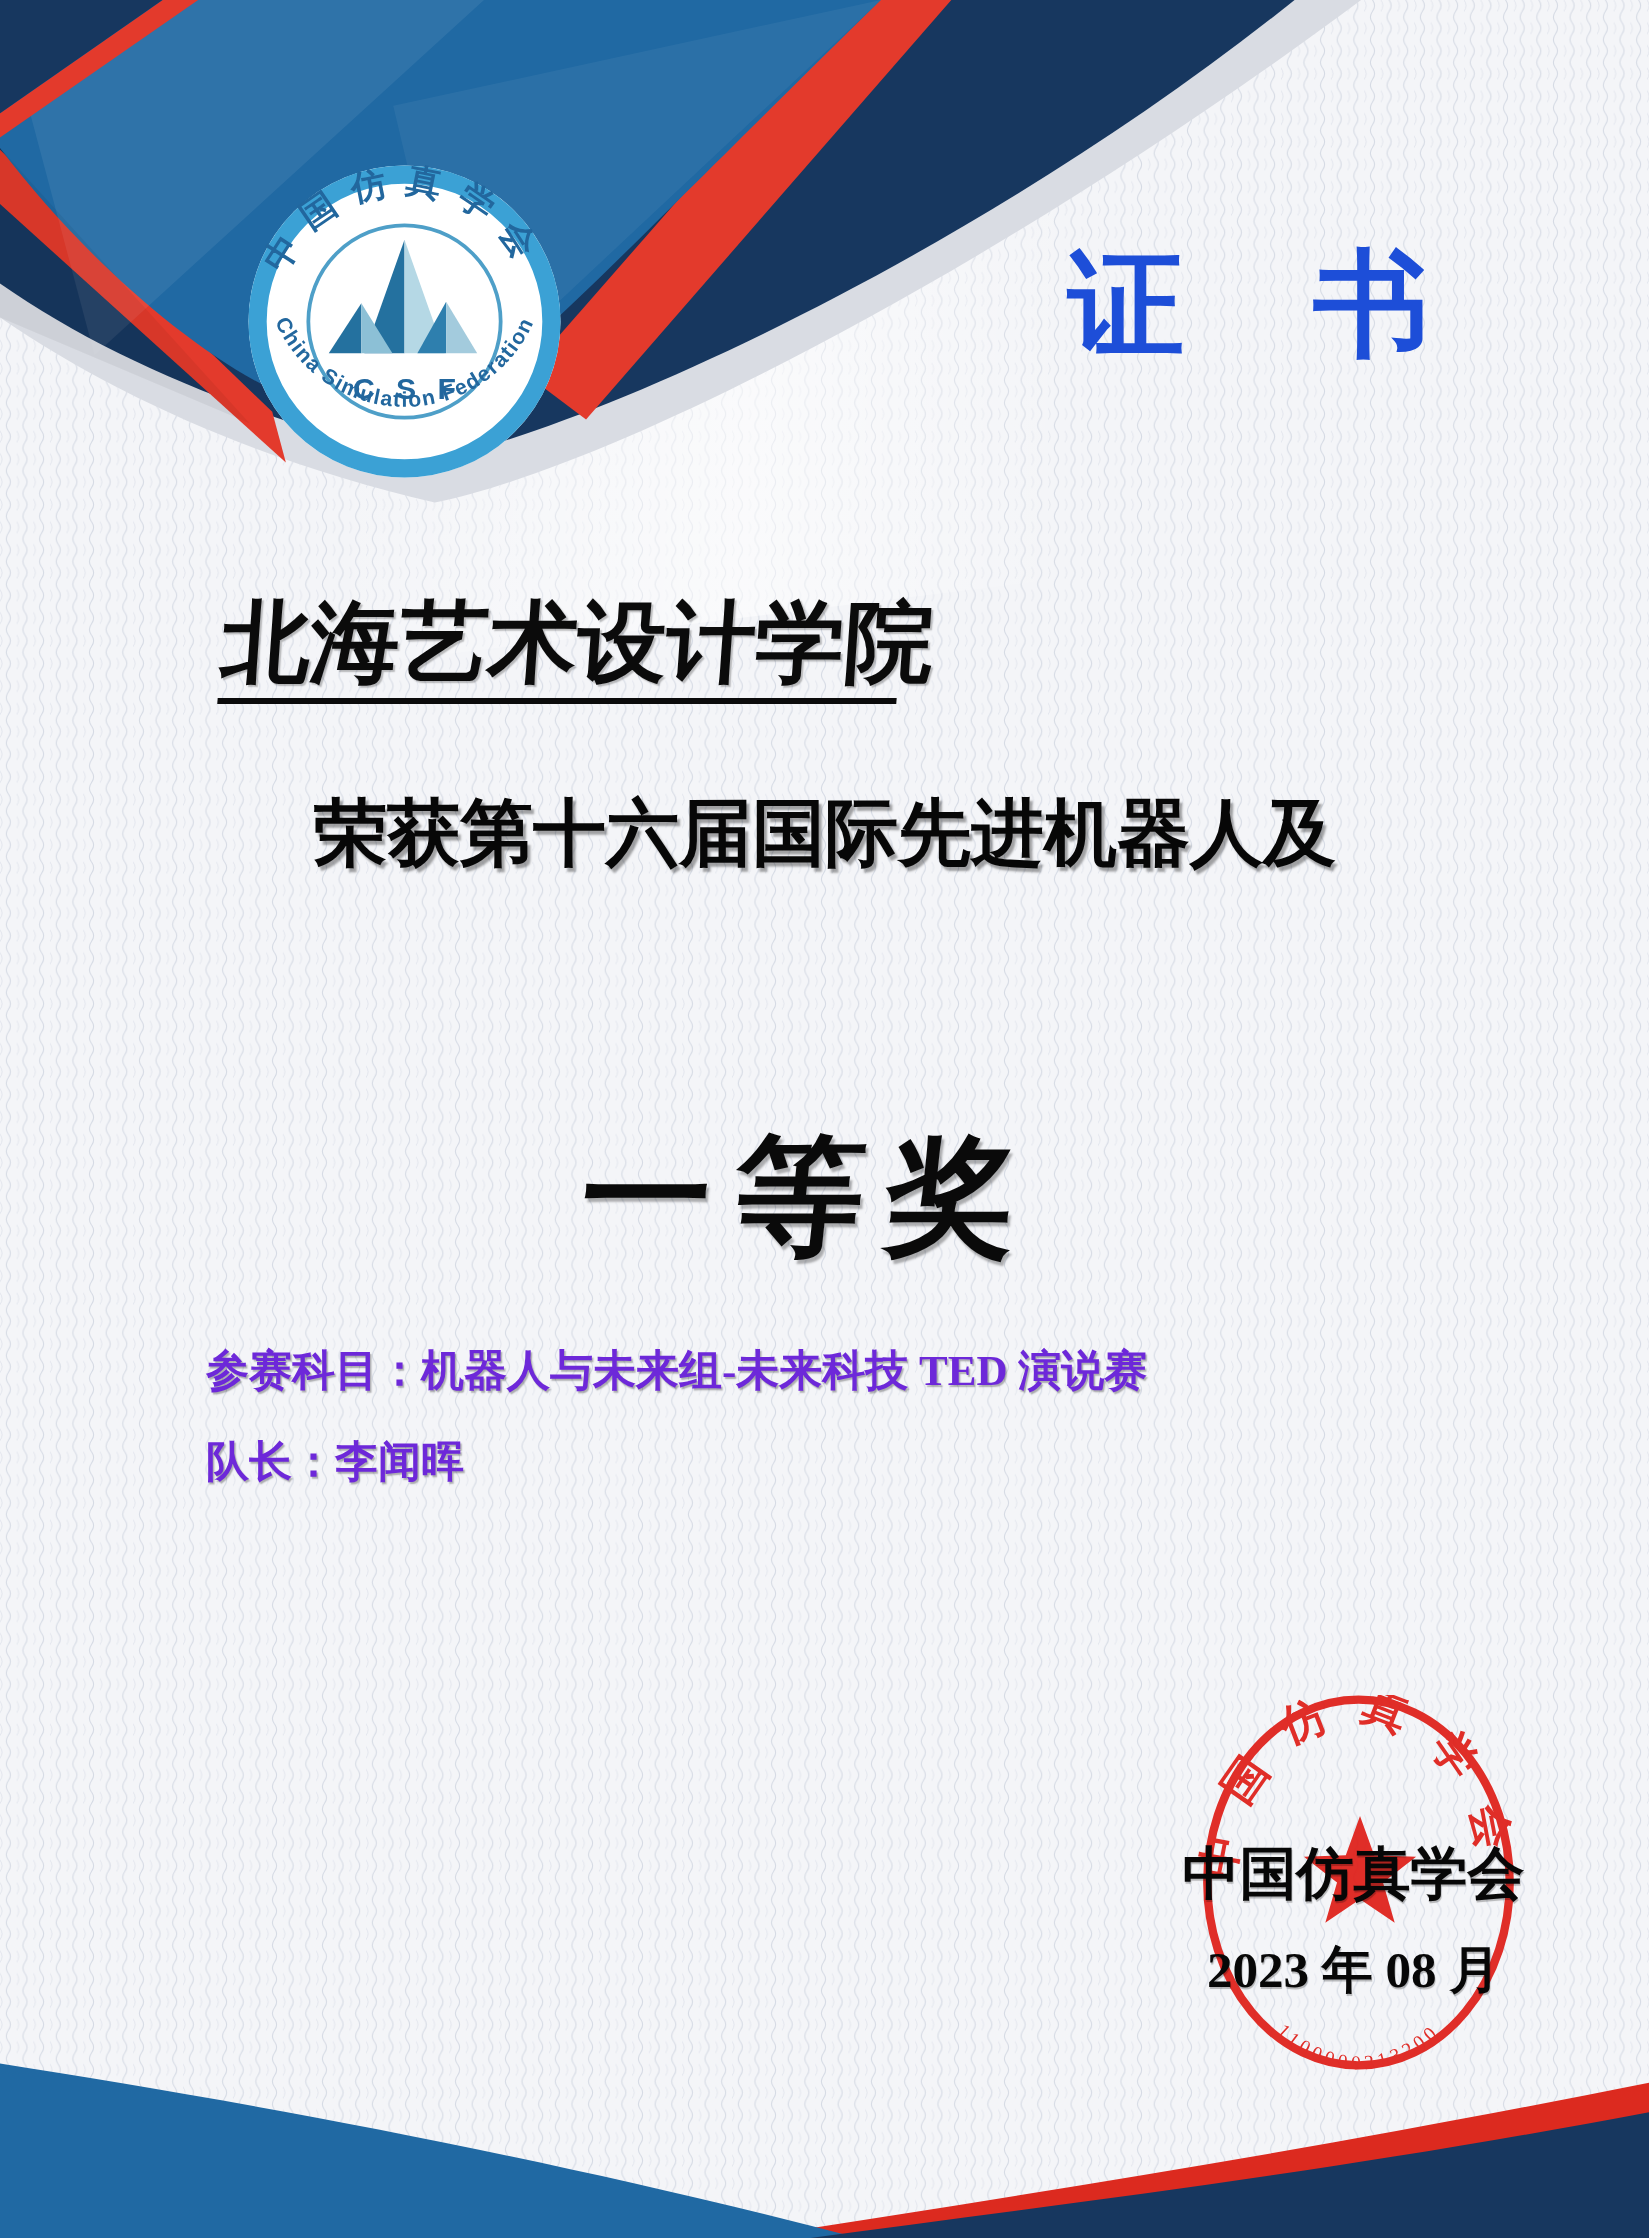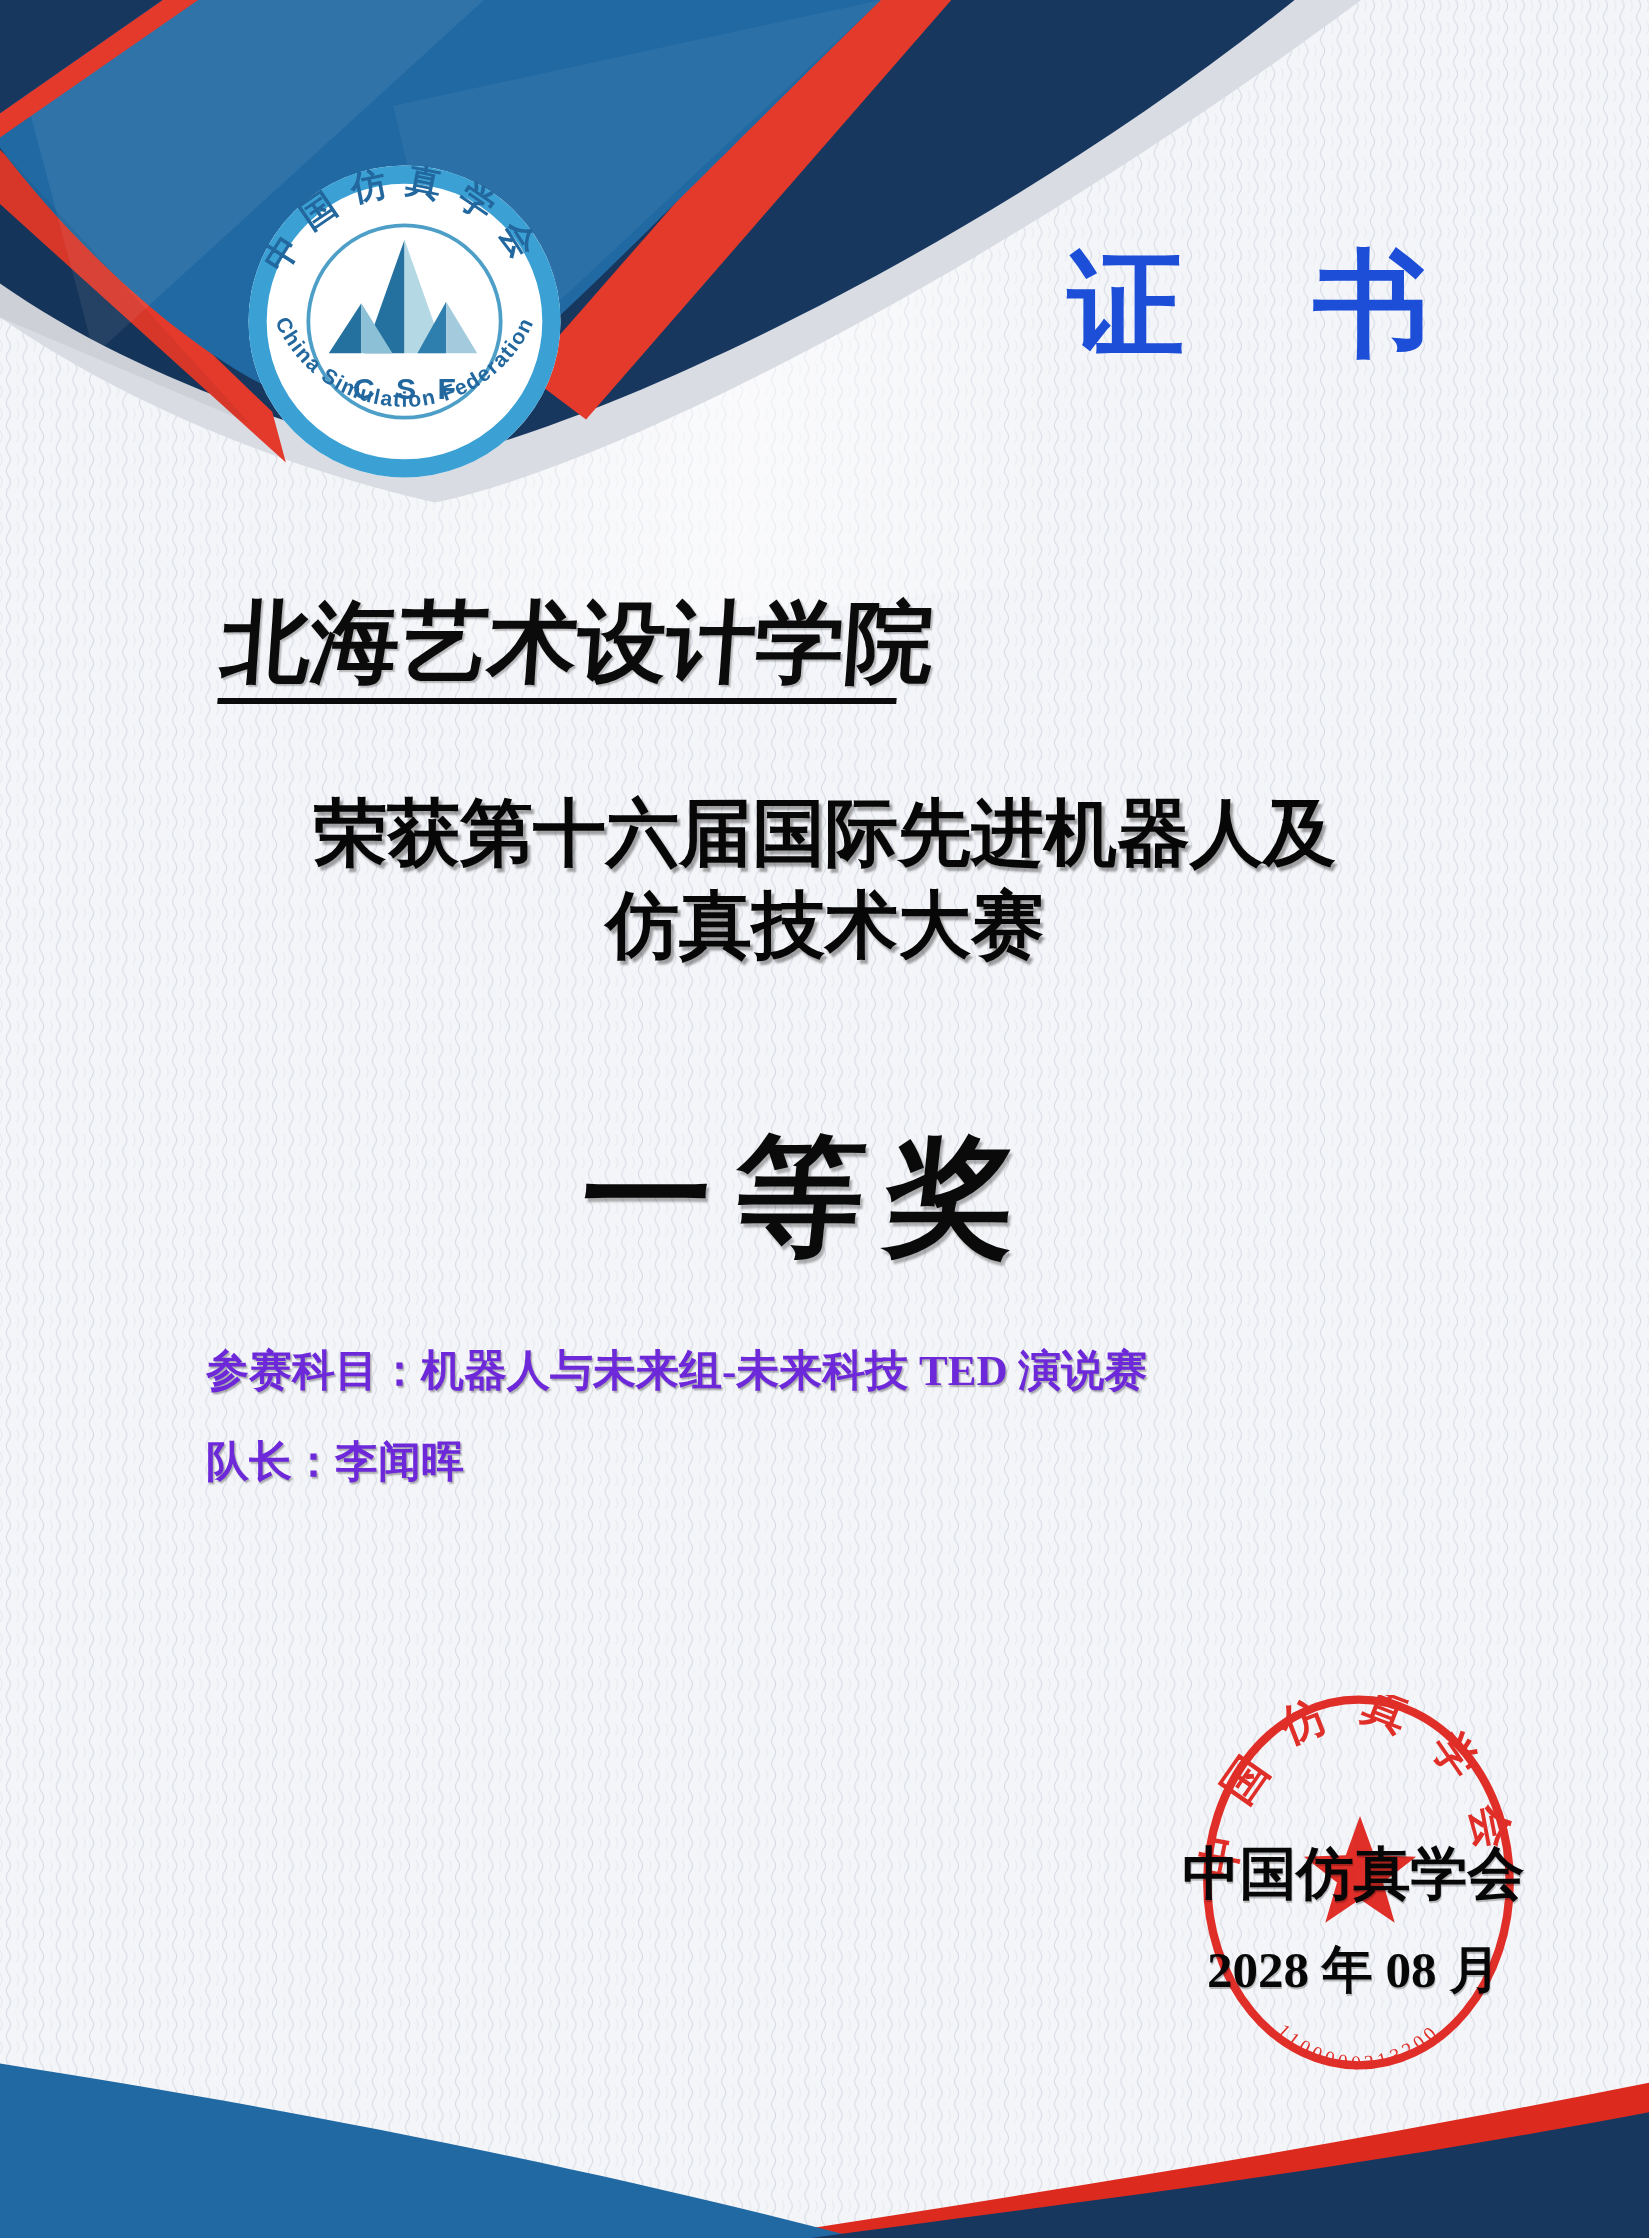--- a/index.html
+++ b/index.html
@@ -111,21 +111,20 @@
       <polygon points="55,-14 96,54 55,54" fill="#a3cbdd"></polygon>
     </g>
     <text x="14" y="102" font-family="Liberation Sans, DejaVu Sans, sans-serif" font-size="40" font-weight="bold" fill="#22679e" letter-spacing="28" text-anchor="middle">CSF</text>
   </svg>
 
   <div class="title">证书</div>
 
   <div class="school">北海艺术设计学院</div>
 
   <div class="line1">荣获第十六届国际先进机器人及</div>
-  <div class="line2">仿真技术大赛</div>
 
   <div class="award">一等奖</div>
 
   <div class="details">
     <div class="detail-line">参赛科目：机器人与未来组-未来科技 TED 演说赛</div>
     <div class="detail-line">队长：李闻晖</div>
   </div>
 
   <svg class="seal-svg" viewBox="-212 -248 424 496" xmlns="http://www.w3.org/2000/svg" xmlns:xlink="http://www.w3.org/1999/xlink">
     <defs>
@@ -136,21 +135,21 @@
     <polygon points="2,-88 20.8,-35.9 76.2,-34.1 32.4,-0.1 47.9,53.1 2,22 -43.9,53.1 -28.4,-0.1 -72.2,-34.1 -16.8,-35.9" fill="#df1f19"></polygon>
     <text font-size="58" font-weight="bold" fill="#df1f19" letter-spacing="40" text-anchor="middle" font-family="Liberation Serif, DejaVu Serif, serif">
       <textPath href="#sealArc" xlink:href="#sealArc" startOffset="50%">中国仿真学会</textPath>
     </text>
     <text font-size="26" fill="#df1f19" letter-spacing="6" text-anchor="middle" font-family="Liberation Serif, DejaVu Serif, serif">
       <textPath href="#serialArc" xlink:href="#serialArc" startOffset="50%">1100000213200</textPath>
     </text>
   </svg>
 
   <div class="issuer">中国仿真学会</div>
-  <div class="sign-date">2028 年 08 月</div>
+  <div class="sign-date">2023 年 08 月</div>
 
   <svg class="footer-svg" viewBox="0 0 2182 320" preserveAspectRatio="none" xmlns="http://www.w3.org/2000/svg">
     <path d="M2182,113 C1750,200 1380,258 980,320 L2182,320 Z" fill="#dc2a1f"></path>
     <path d="M0,88 C300,135 700,205 1140,320 L0,320 Z" fill="#2069a3"></path>
     <path d="M2182,152 C1760,232 1420,272 1062,320 L2182,320 Z" fill="#17375f"></path>
   </svg>
 
 </div>
 
 

